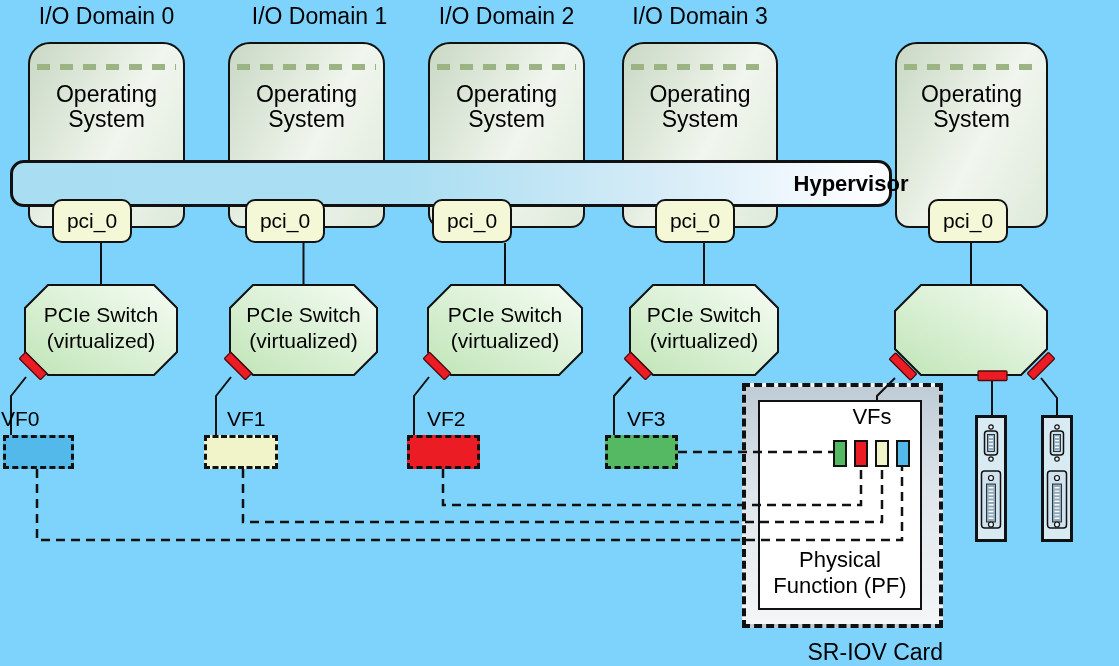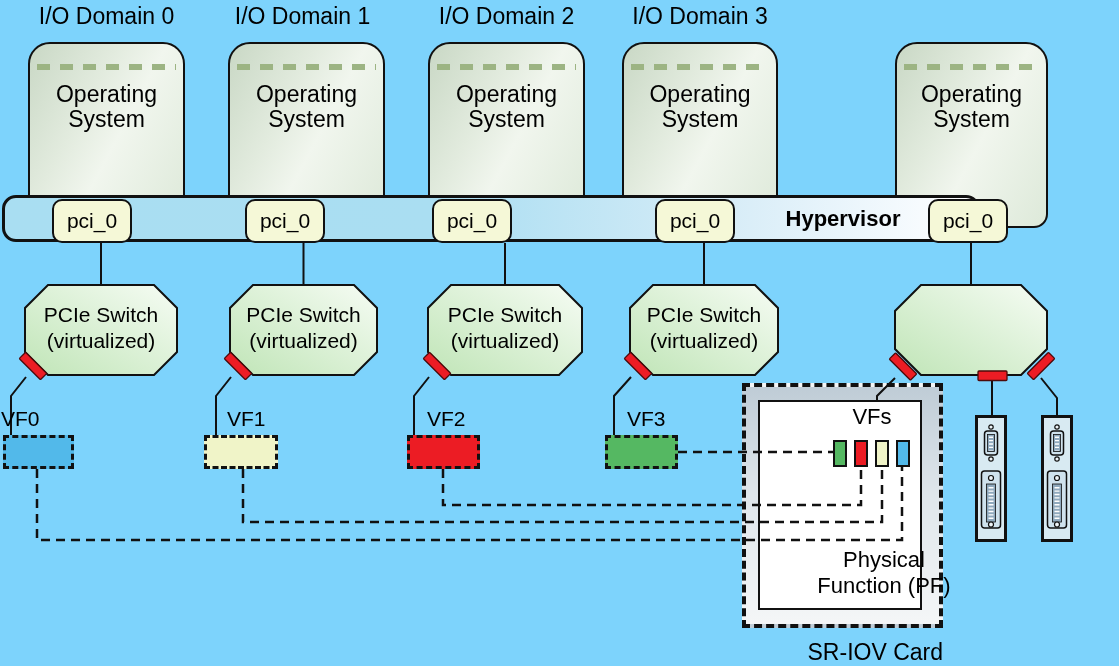--- a/index.html
+++ b/index.html
@@ -5,54 +5,54 @@
   html,body{margin:0;padding:0;background:#fff;}
   .canvas{position:relative;width:1119px;height:666px;background:#7dd3fc;overflow:hidden;
           font-family:"Liberation Sans",sans-serif;color:#000;}
   .lbl{position:absolute;top:3px;height:26px;font-size:23px;text-align:center;white-space:nowrap;}
   .os{position:absolute;top:42px;height:186px;border:2px solid #111;
       border-radius:22px 22px 14px 14px;box-sizing:border-box;z-index:1;
       background:linear-gradient(118deg,#c9d8c5 0%,#e2ebde 35%,#f1f6ee 55%,#dde9d9 100%);}
   .os .strip{position:absolute;top:20px;left:7px;right:7px;height:6px;
       background:repeating-linear-gradient(90deg,#9cb483 0 13px,transparent 13px 23px);}
   .os .ostext{margin-top:38px;font-size:23px;line-height:25px;text-align:center;padding:0 14px;}
-  .hv{position:absolute;left:2px;top:160px;width:978px;height:47px;border:3px solid #111;
+  .hv{position:absolute;left:10px;top:160px;width:882px;height:47px;border:3px solid #111;
       border-radius:14px;box-sizing:border-box;z-index:2;
-      background:linear-gradient(90deg,#a9def2 0%,#aadef2 45%,#d6ecf7 74%,#fbfdff 97%);margin-top:35px;}
+      background:linear-gradient(90deg,#a9def2 0%,#aadef2 45%,#d6ecf7 74%,#fbfdff 97%);}
   .hv span{position:absolute;left:688px;top:50%;transform:translateY(-50%);width:300px;
       text-align:center;font-weight:bold;font-size:22px;}
   .pci{position:absolute;top:199px;width:80px;height:44px;background:#f5f8d7;
       border:2.5px solid #111;border-radius:10px;box-sizing:border-box;z-index:3;
       display:flex;align-items:center;justify-content:center;font-size:21px;}
   .swtext{position:absolute;z-index:5;text-align:center;font-size:21px;line-height:26px;}
   .vfbox{position:absolute;top:435px;height:34px;border:3px dashed #111;box-sizing:border-box;z-index:5;}
   .vflabel{position:absolute;top:407px;font-size:21px;white-space:nowrap;z-index:5;}
   .c-blue{background:#52b9ea;} .c-cream{background:#f0f4c8;} .c-red{background:#ec1c24;} .c-green{background:#55b862;}
   .sriov-outer{position:absolute;left:742px;top:383px;width:201px;height:245px;
       border:4px dashed #111;box-sizing:border-box;z-index:5;
       background:linear-gradient(180deg,#bfccd6 0%,#dfe6eb 45%,#f4f6f7 100%);}
   .sriov-inner{position:absolute;left:758px;top:400px;width:164px;height:210px;background:#fff;
       border:2.5px solid #111;box-sizing:border-box;z-index:6;}
   .vfs-label{position:absolute;left:840px;top:404px;width:64px;text-align:center;font-size:22px;z-index:7;}
   .slot{position:absolute;top:440px;width:14px;height:27px;border:2px solid #111;box-sizing:border-box;z-index:7;}
   .pf-label{position:absolute;left:760px;top:547px;width:160px;text-align:center;
-      font-size:22px;line-height:26px;z-index:7;margin-left:44px;}
+      font-size:22px;line-height:26px;z-index:7;}
   .sriov-caption{position:absolute;left:743px;top:639px;width:200px;text-align:right;font-size:23px;z-index:7;}
   .card{position:absolute;top:415px;width:32px;height:127px;background:#d8eaf2;
       border:3px solid #111;box-sizing:border-box;z-index:5;}
   svg.layer{position:absolute;left:0;top:0;z-index:4;pointer-events:none;}
   svg.layer-top{position:absolute;left:0;top:0;z-index:8;pointer-events:none;}
 </style>
 </head>
 <body>
 
 <div class="canvas">
 
   <div class="lbl" style="left:28px;width:157px">I/O Domain 0</div>
-  <div class="lbl" style="left:224px;width:157px">I/O Domain 1</div>
+  <div class="lbl" style="left:241px;width:157px">I/O Domain 1</div>
   <div class="lbl" style="left:428px;width:157px">I/O Domain 2</div>
   <div class="lbl" style="left:622px;width:156px">I/O Domain 3</div>
 
   <div class="os" style="left:28px;width:157px">
     <div class="strip"></div>
     <div class="ostext">Operating System</div>
   </div>
   <div class="os" style="left:228px;width:157px">
     <div class="strip"></div>
     <div class="ostext">Operating System</div>

